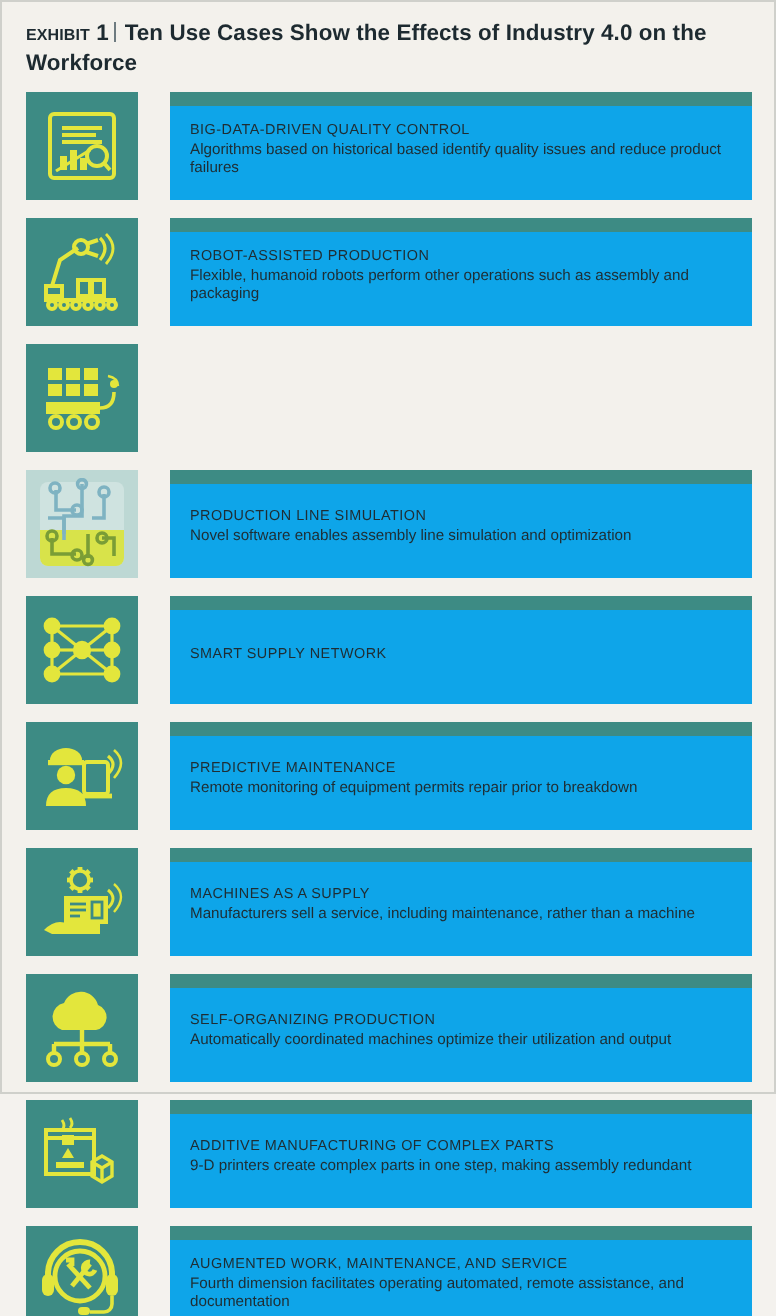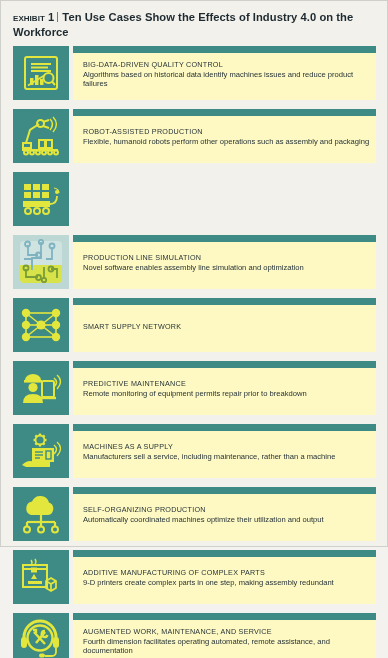--- a/index.html
+++ b/index.html
@@ -68,22 +68,22 @@
     position: relative;
     z-index: 2;
   }
   .icon-tile.light {
     background: #bdd8d4;
   }
   .icon-tile svg { display: block; }
   .panel {
     position: relative;
     flex: 1;
-    background: #fef9c3;
-    margin-left: 4px;
+    background: #0ea5e9;
+    margin-left: 16px;
     display: flex;
     flex-direction: column;
     justify-content: center;
     padding: 0 0 0 10px;
     box-sizing: border-box;
   }
   .panel::before {
     content: "";
     position: absolute;
     left: 0;
@@ -132,21 +132,21 @@
       <rect x="14" y="22" width="3.5" height="10" fill="#e3e63c" stroke="none"></rect>
       <rect x="19" y="26" width="3.5" height="6" fill="#e3e63c" stroke="none"></rect>
       <circle cx="27.5" cy="25" r="5"></circle>
               <line x1="31" y1="28.5" x2="34" y2="32"></line>
       <line x1="7" y1="32.5" x2="24" y2="22" stroke-width="1.6"></line>
     </svg>
           </span>
         </div>
         <div class="panel">
           <div class="row-title">BIG-DATA-DRIVEN QUALITY CONTROL</div>
-          <div class="row-desc">Algorithms based on historical data identify machines issues and reduce product failures</div>
+          <div class="row-desc">Algorithms based on historical based identify quality issues and reduce product failures</div>
         </div>
       </div>
       <div class="row">
         <div class="icon-tile">
           <span>
             <svg width="42" height="40" viewBox="0 0 42 40" fill="none" stroke="#e3e63c" stroke-width="2">
       <path d="M6 27 L10 14 L19 8"></path>
       <circle cx="20.5" cy="7.5" r="3.5"></circle>
       <path d="M23 6 L29 4 M23 10 L29 12"></path>
       <path d="M30 3 q5 5 0 11" stroke-width="1.6"></path>

